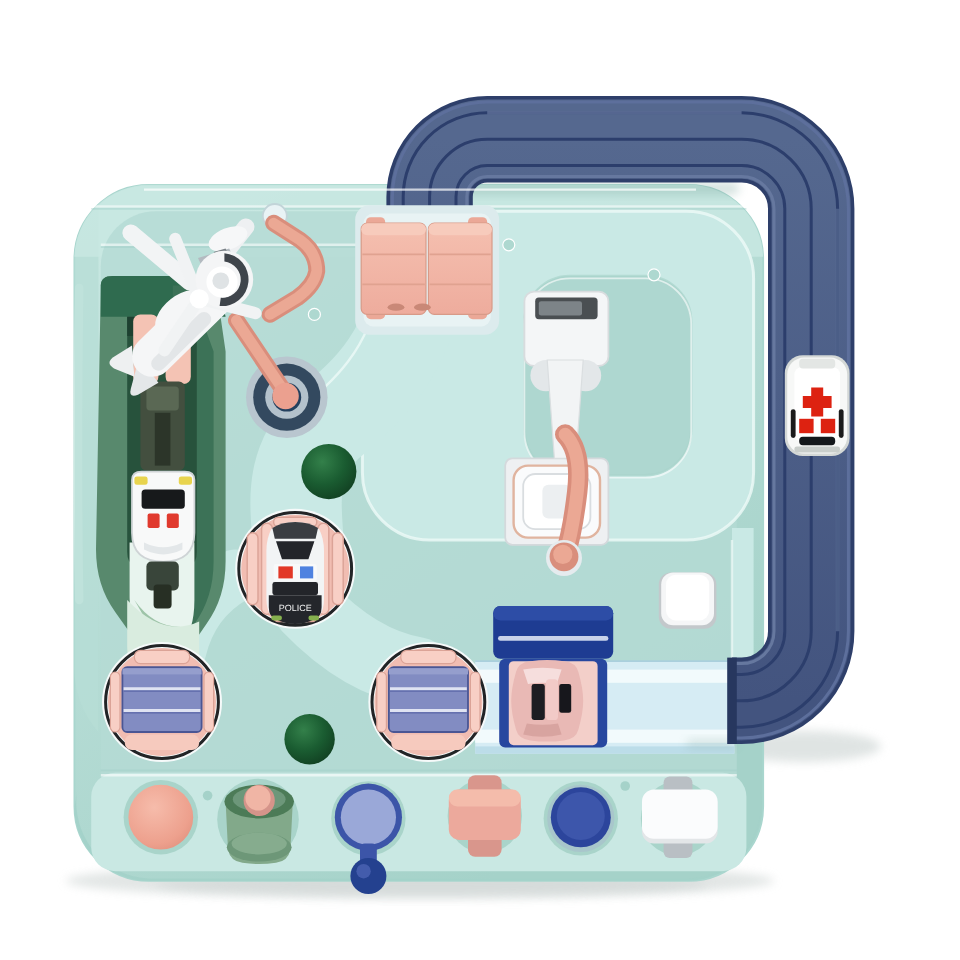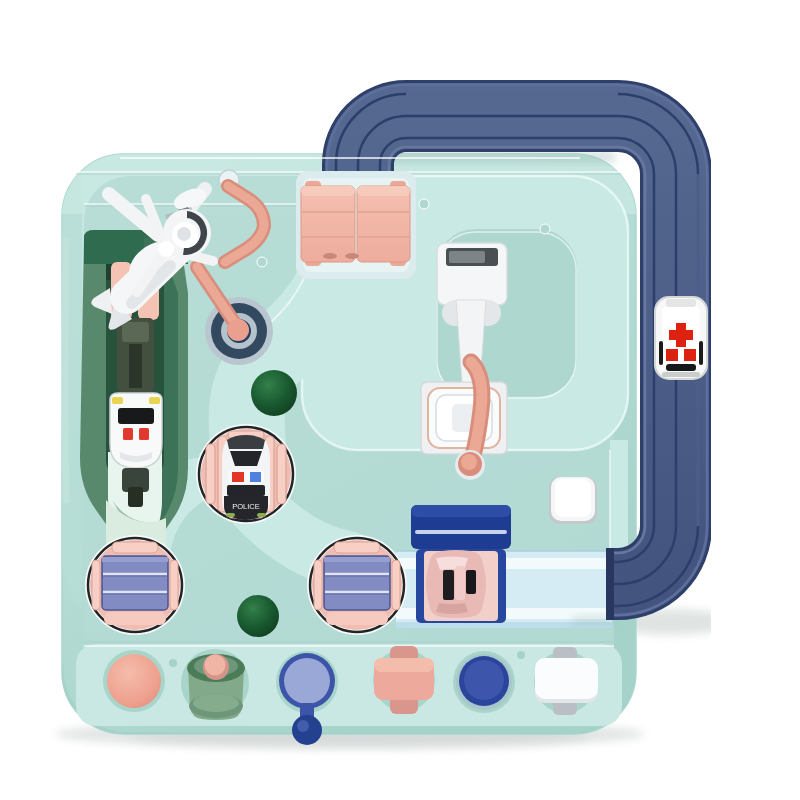--- a/index.html
+++ b/index.html
@@ -1,16 +1,16 @@
 <!DOCTYPE html>
 <html><head>
 <meta charset="utf-8">
 <style>
   html,body{margin:0;padding:0;background:#ffffff;font-family:"Liberation Sans",sans-serif;}
-  #stage{position:relative;width:711px;height:800px;overflow:hidden;background:#ffffff;}
+  #stage{position:relative;width:800px;height:800px;overflow:hidden;background:#ffffff;}
   svg{display:block;}
 </style>
 </head>
 <body>
 <div id="stage">
 <svg width="800" height="800" viewBox="0 0 800 800">
 <defs>
   <filter id="soft" x="-50%" y="-50%" width="200%" height="200%">
     <feGaussianBlur stdDeviation="4"></feGaussianBlur>
   </filter>

